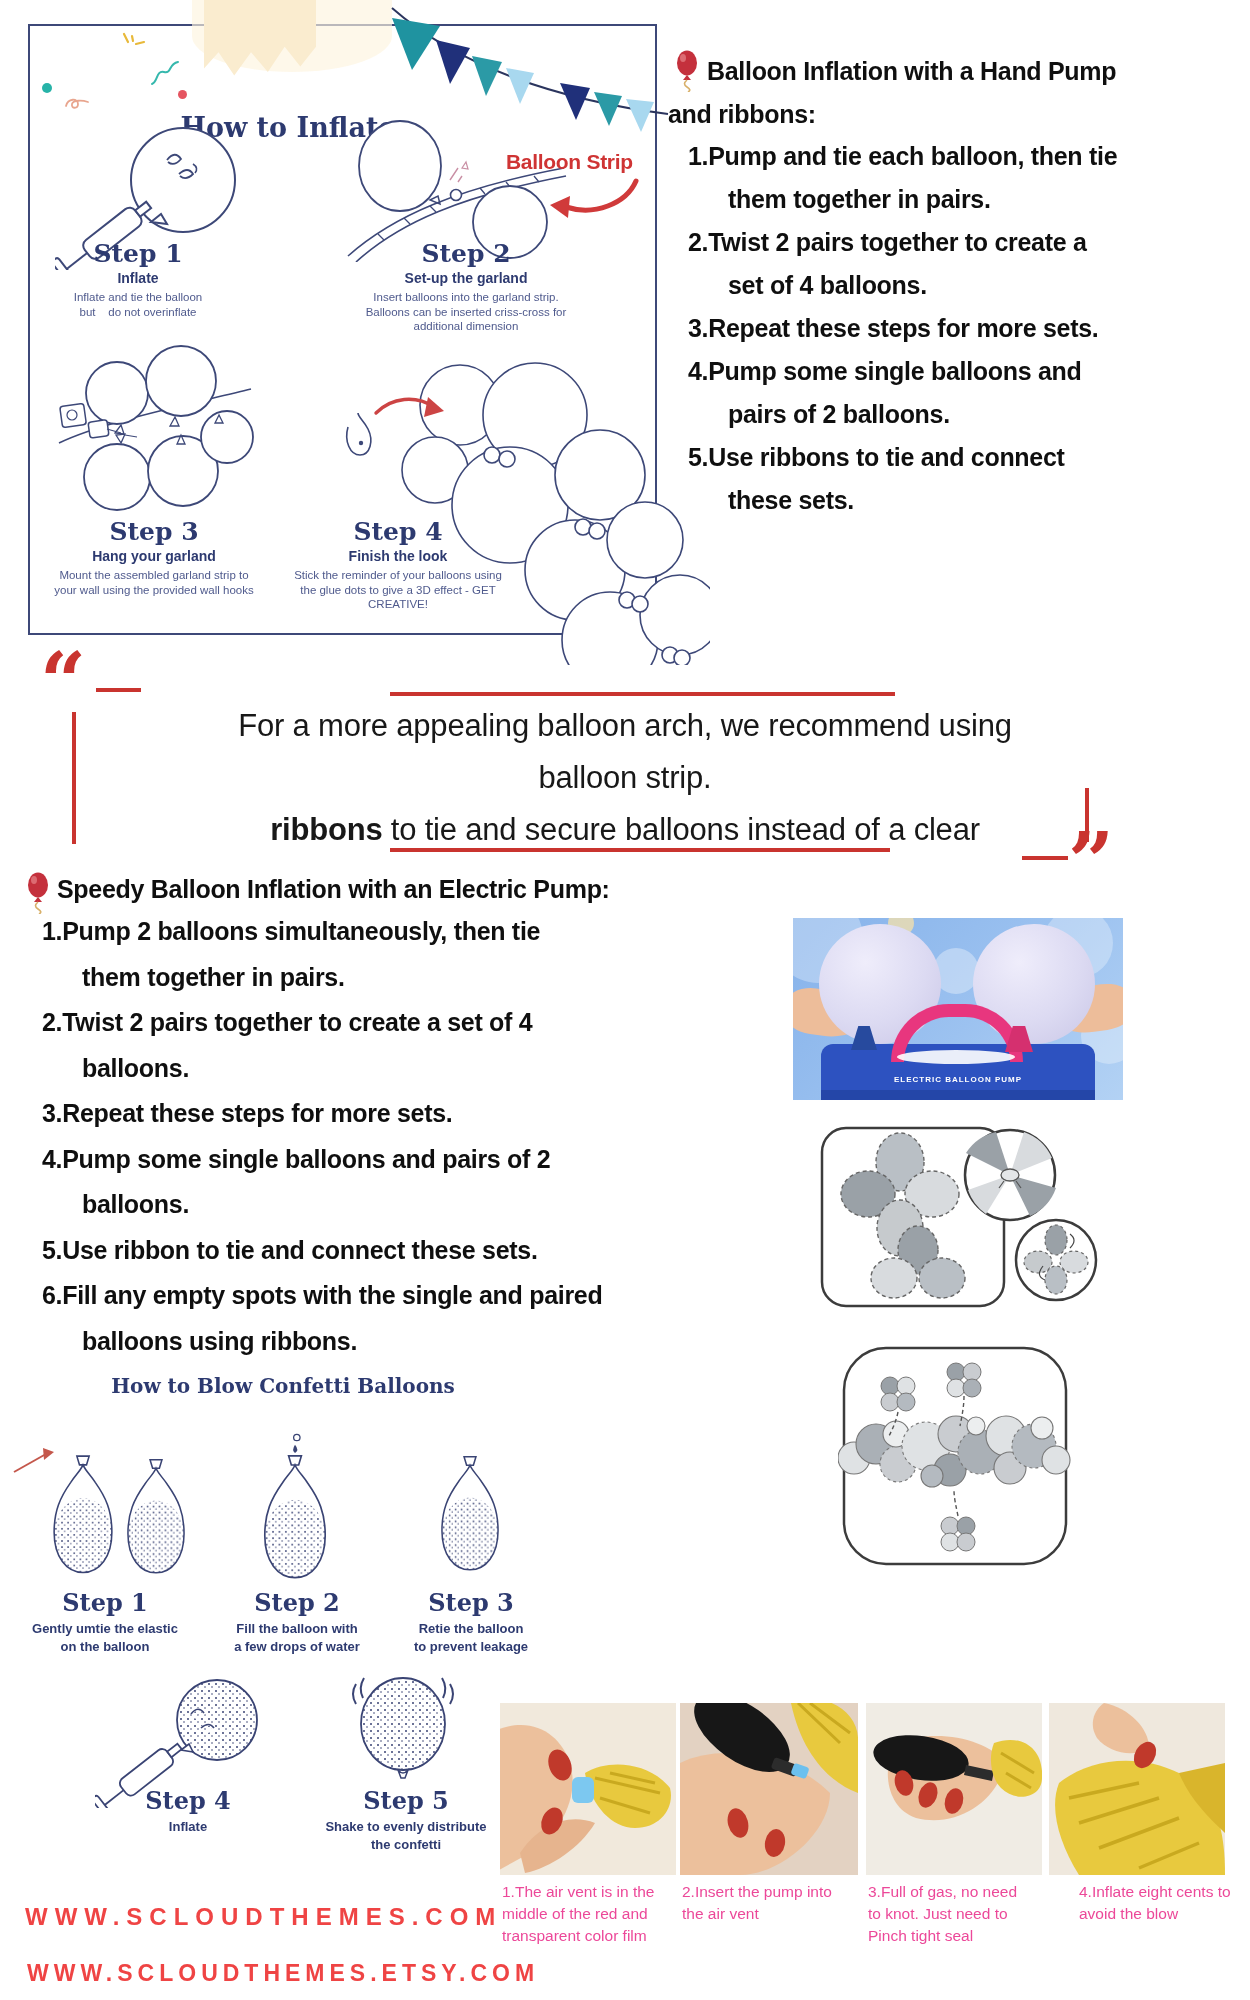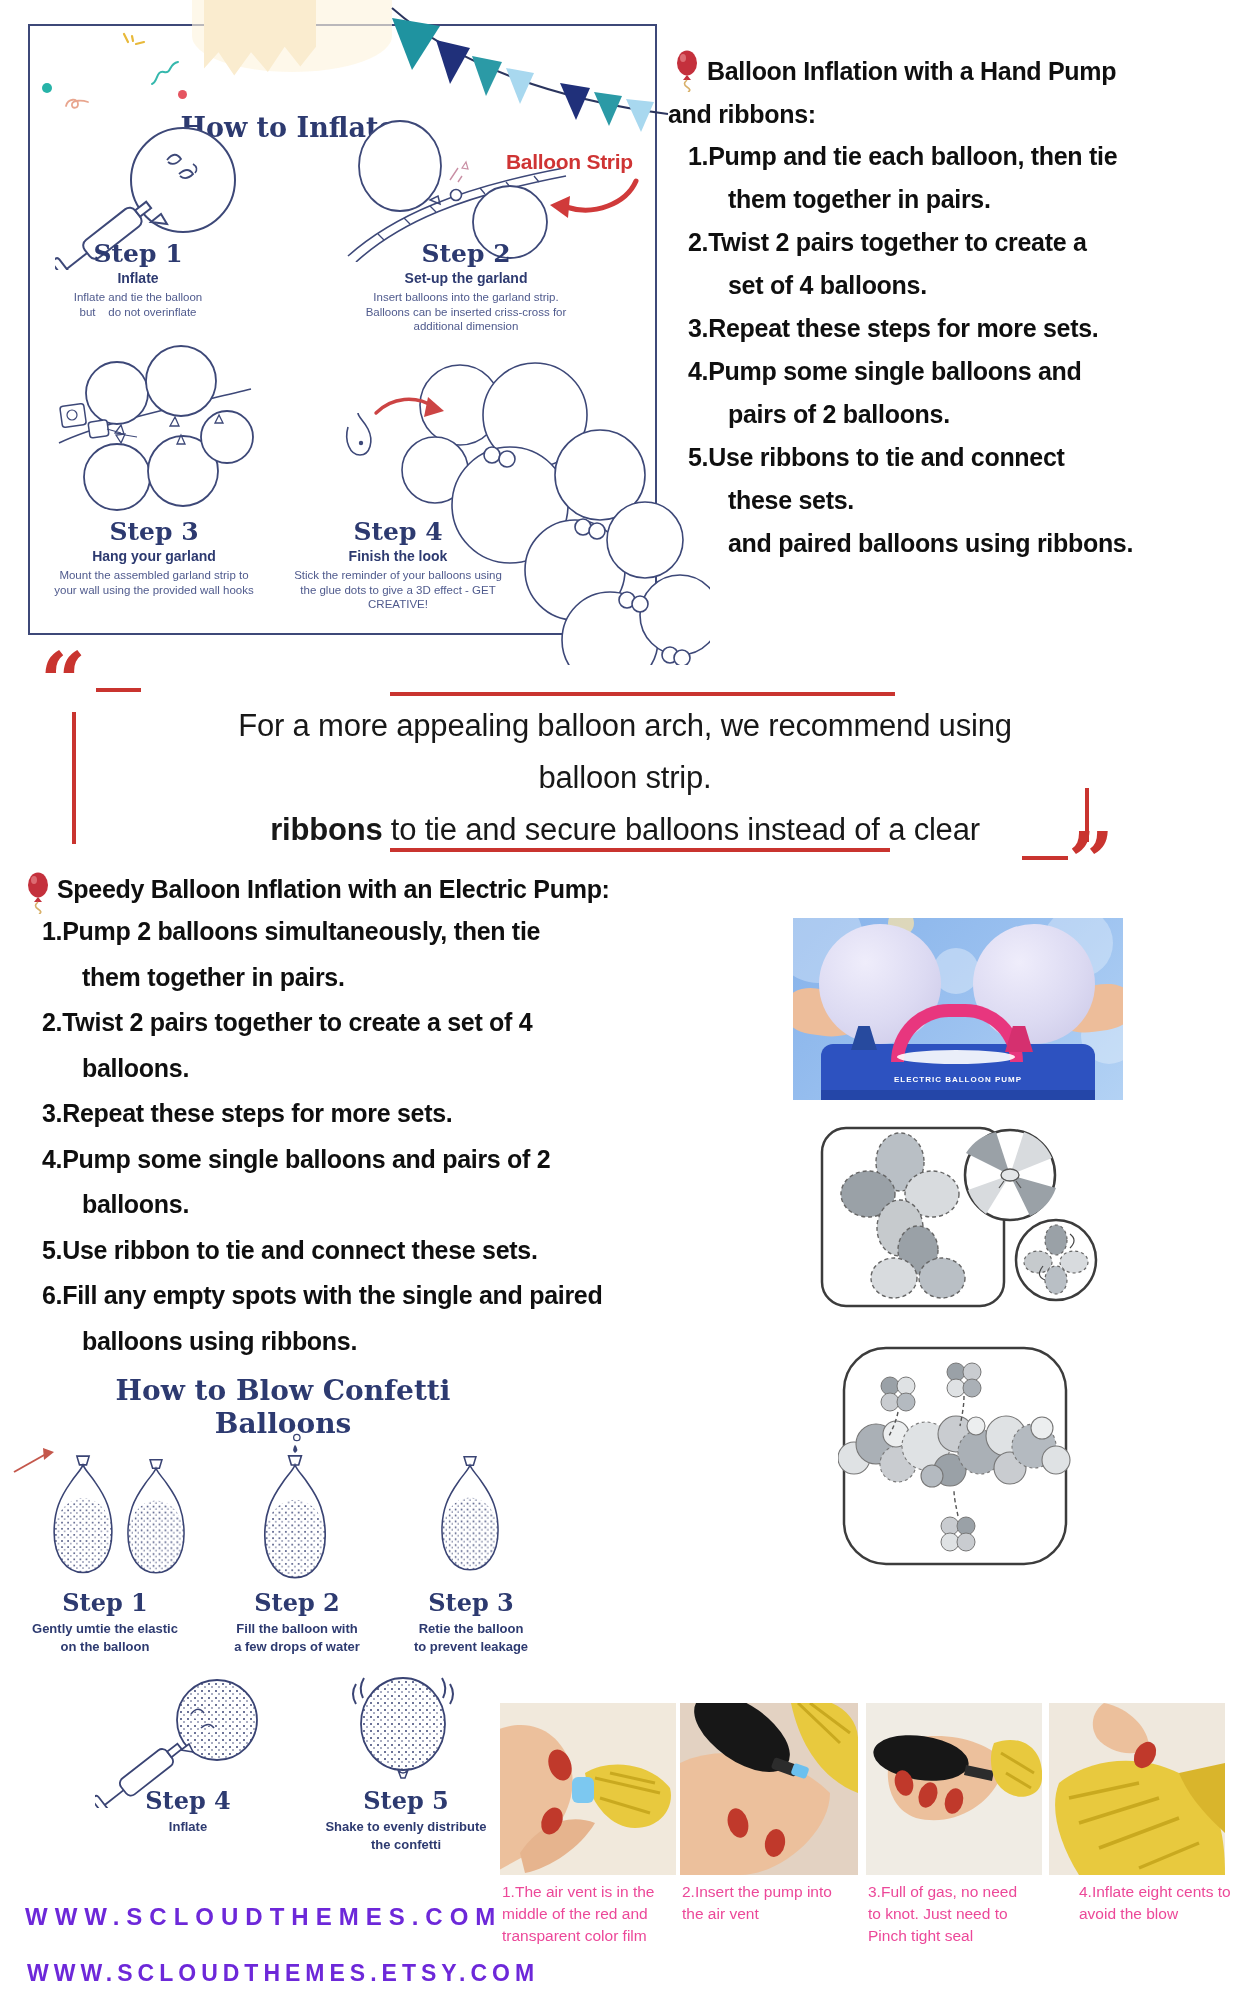--- a/index.html
+++ b/index.html
@@ -25,21 +25,21 @@
   
   .qline{background:#c9342f;}
   .qtext{font-size:31px;line-height:52px;color:#181818;text-align:center;letter-spacing:-0.2px;}
   .qmark{font-family:"DejaVu Serif",serif;font-weight:700;font-size:80px;line-height:40px;color:#c9342f;}
   
   .c-name{font-size:24px;line-height:26px;}
   .c-desc{font-size:13px;font-weight:700;color:#2d3a70;line-height:18px;margin-top:4px;}
   
   .pcap{font-size:15.5px;color:#ec4899;line-height:22px;}
   
-  .url{font-weight:700;color:#6d28d9;}
+  .url{font-weight:700;color:#ef4444;}
   #url1{font-size:24px;letter-spacing:7px;}
   #url2{font-size:23px;letter-spacing:5px;}
   
   #pump-photo{left:793px;top:895px;width:330px;height:182px;overflow:hidden;
     background:linear-gradient(135deg,#86b2ea 0%,#9cc2f0 55%,#b3d2f4 100%);margin-top:23px;}
   .bok{position:absolute;border-radius:50%;}
   .pump-label{position:absolute;left:0;right:0;top:157px;text-align:center;color:#fff;
     font-size:8px;font-weight:700;letter-spacing:1px;}
 </style>
 </head>
@@ -187,21 +187,20 @@
   <div class="abs hp" style="left:688px;top:141px;width:560px;">
     <div class="li blk">1.Pump and tie each balloon, then tie</div>
     <div class="li blk ind">them together in pairs.</div>
     <div class="li blk">2.Twist 2 pairs together to create a</div>
     <div class="li blk ind">set of 4 balloons.</div>
     <div class="li blk">3.Repeat these steps for more sets.</div>
     <div class="li blk">4.Pump some single balloons and</div>
     <div class="li blk ind">pairs of 2 balloons.</div>
     <div class="li blk">5.Use ribbons to tie and connect</div>
     <div class="li blk ind">these sets.</div>
-    <div class="li blk ind">and paired balloons using ribbons.</div>
   </div>
 
   <div class="abs qmark" style="left:40px;top:662px;">“</div>
   <div class="abs qline" style="left:96px;top:688px;width:45px;height:4px;"></div>
   <div class="abs qline" style="left:72px;top:712px;width:4px;height:132px;"></div>
   <div class="abs qline" style="left:390px;top:692px;width:505px;height:4px;"></div>
 
   <div class="abs qtext" style="left:95px;top:700px;width:1060px;">
     <div>For a more appealing balloon arch, we recommend using</div>
     <div>balloon strip.</div>
@@ -317,21 +316,21 @@
       <circle cx="118" cy="48" r="9" fill="#dfe2e4"></circle>
         <circle cx="134" cy="48" r="9" fill="#aab0b6"></circle>
       <circle cx="112" cy="186" r="9" fill="#c9ccd0"></circle>
         <circle cx="128" cy="186" r="9" fill="#9aa1a7"></circle>
       <circle cx="112" cy="202" r="9" fill="#dfe2e4"></circle>
         <circle cx="128" cy="202" r="9" fill="#c9ccd0"></circle>
     </g>
     <path d="M60,72 C58,82 54,90 50,98 M126,56 C126,66 124,76 122,86 M120,176 C118,166 116,158 116,150" stroke="#555" stroke-width="1.4" stroke-dasharray="4 3" fill="none"></path>
   </svg>
 
-  <div class="abs fancy" style="left:78px;top:1374px;width:410px;text-align:center;font-size:28px;">How to Blow Confetti Balloons</div>
+  <div class="abs fancy" style="left:78px;top:1374px;width:410px;text-align:center;font-size:20px;">How to Blow Confetti Balloons</div>
 
   <svg class="abs" style="left:12px;top:1444px;" width="46" height="32" viewBox="0 0 46 32">
     <line x1="2" y1="28" x2="34" y2="10" stroke="#c4574b" stroke-width="2"></line>
     <polygon points="31,4 42,8 32,16" fill="#c4574b"></polygon>
   </svg>
 
   <svg class="abs" style="left:48px;top:1446px;" width="70" height="134" viewBox="0 0 80 150">
     <defs>
         <pattern id="sp1" width="7" height="7" patternUnits="userSpaceOnUse">
           <circle cx="2" cy="2" r="1" fill="#3a4474"></circle>

